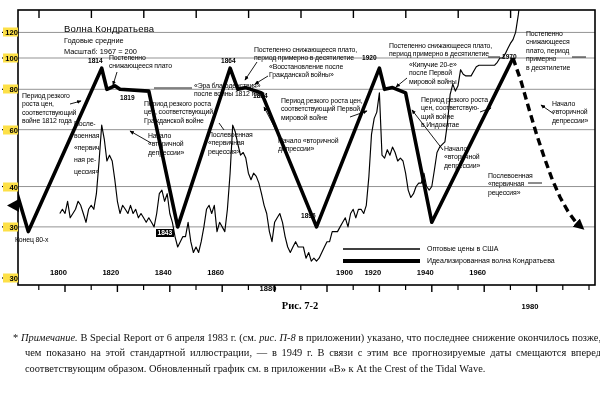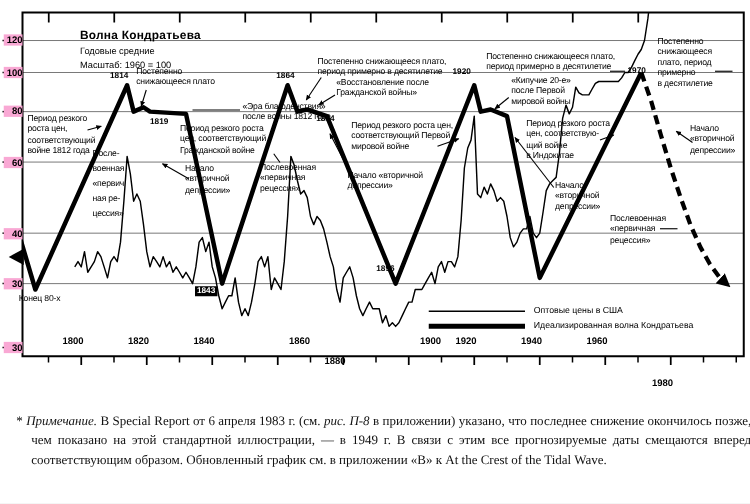--- a/index.html
+++ b/index.html
@@ -7,23 +7,23 @@
         font-family:"Liberation Sans",sans-serif;color:#000;}
   .chart{position:absolute;left:0;top:0;width:600px;height:318px;}
   .chart svg{position:absolute;left:0;top:0;}
   .labels{position:absolute;left:0;top:0;width:600px;height:318px;pointer-events:none;}
   .lab{position:absolute;font-size:6.9px;line-height:1.22;letter-spacing:-0.15px;
        white-space:pre-line;color:#000;}
   .lab.tall{line-height:1.75;}
   .lab.yr{font-weight:bold;font-size:6.6px;letter-spacing:0;}
   .lab.yr.inv{background:#000;color:#fff;padding:0 1.5px;}
   .ylab{position:absolute;font-size:7.6px;font-weight:bold;width:15px;text-align:right;
-        background:#f9a8d4;transform:translateY(-50%);}
+        background:#fde047;transform:translateY(-50%);}
   .xlab{position:absolute;font-size:7.6px;font-weight:bold;width:30px;}
-  .chart-title{position:absolute;font-size:9.5px;font-weight:bold;letter-spacing:0.2px;}
+  .chart-title{position:absolute;font-size:9.5px;font-weight:normal;letter-spacing:0.2px;}
   .chart-sub{position:absolute;font-size:7.4px;}
   .legend-label{position:absolute;font-size:7px;}
   .caption{position:absolute;top:300px;left:0;width:600px;text-align:center;
            font-family:"Liberation Serif",serif;font-size:10.5px;font-weight:bold;}
   .footnote{position:absolute;top:330px;left:13px;width:576px;
             font-family:"Liberation Serif",serif;font-size:10.4px;line-height:15.4px;
             text-align:justify;padding-left:12px;text-indent:-12px;color:#111;}
   .fn-it{font-style:italic;}
 </style>
 </head>
@@ -120,34 +120,34 @@
       <polygon points="19,199 19,212 7,205.5" fill="#000"></polygon>
       <g>
         <line x1="343" y1="249" x2="420" y2="249" stroke="#000" stroke-width="1.3"></line>
         <line x1="343" y1="261" x2="420" y2="261" stroke="#000" stroke-width="4"></line>
       </g>
     </svg>
 
     <div class="labels" id="labels">
       <div class="chart-title" style="left:64px;top:23px">Волна Кондратьева</div>
       <div class="chart-sub" style="left:64px;top:36px">Годовые средние</div>
-      <div class="chart-sub" style="left:64px;top:47px">Масштаб: 1960 = 100</div>
+      <div class="chart-sub" style="left:64px;top:47px">Масштаб: 1967 = 200</div>
       <div class="legend-label" style="left:427px;top:244.5px">Оптовые цены в США</div>
       <div class="legend-label" style="left:427px;top:256.5px">Идеализированная волна Кондратьева</div>
     <div class="ylab" style="left: 3px; top: 32.4245px;">120</div>
         <div class="ylab" style="left: 3px; top: 58px;">100</div>
         <div class="ylab" style="left: 3px; top: 89.3019px;">80</div>
         <div class="ylab" style="left: 3px; top: 129.657px;">60</div>
         <div class="ylab" style="left: 3px; top: 186.535px;">40</div>
         <div class="ylab" style="left: 3px; top: 226.89px;">30</div>
         <div class="ylab" style="left: 3px; top: 278px;">30</div>
         <div class="xlab" style="left: 50px; top: 268px;">1800</div>
         <div class="xlab" style="left: 102.4px; top: 268px;">1820</div>
         <div class="xlab" style="left: 154.8px; top: 268px;">1840</div>
-        <div class="xlab" style="left: 207.2px; top: 268px; margin-left: 24px;">1860</div>
+        <div class="xlab" style="left: 207.2px; top: 268px;">1860</div>
         <div class="xlab" style="left: 259.6px; top: 268px; margin-top: 16px;">1880</div>
         <div class="xlab" style="left: 312px; top: 268px; margin-left: 24px;">1900</div>
         <div class="xlab" style="left: 364.4px; top: 268px;">1920</div>
         <div class="xlab" style="left: 416.8px; top: 268px;">1940</div>
         <div class="xlab" style="left: 469.2px; top: 268px;">1960</div>
         <div class="xlab" style="left: 521.6px; top: 268px; margin-top: 34px;">1980</div>
         <div class="lab yr" style="left: 88px; top: 57px;">1814</div>
         <div class="lab" style="left: 109px; top: 54px; width: 92px;">Постепенно
 снижающееся плато</div>
         <div class="lab" style="left: 194px; top: 82px; width: 95px;">«Эра благоденствия»
@@ -206,16 +206,17 @@
 примерно
 в десятилетие</div>
         <div class="lab" style="left: 552px; top: 100px; width: 50px;">Начало
 «вторичной
 депрессии»</div>
         <div class="lab" style="left: 15px; top: 236px; width: 45px;">Конец 80-х</div>
         <div class="lab yr inv" style="left: 156px; top: 229px;">1843</div>
       </div>
   </div>
 
+  <div class="caption">Рис. 7-2</div>
 
   <div class="footnote"><span class="fn-star">* </span><span class="fn-it">Примечание.</span><span> В Special Report от 6 апреля 1983 г. (см. </span><span class="fn-it">рис. П-8</span><span> в приложении) указано, что последнее снижение окончилось позже, чем показано на этой стандартной иллюстрации, — в 1949 г. В связи с этим все прогнозируемые даты смещаются вперед соответствующим образом. Обновленный график см. в приложении «В» к At the Crest of the Tidal Wave.</span></div>
 
 </div>
 
 </body></html>

